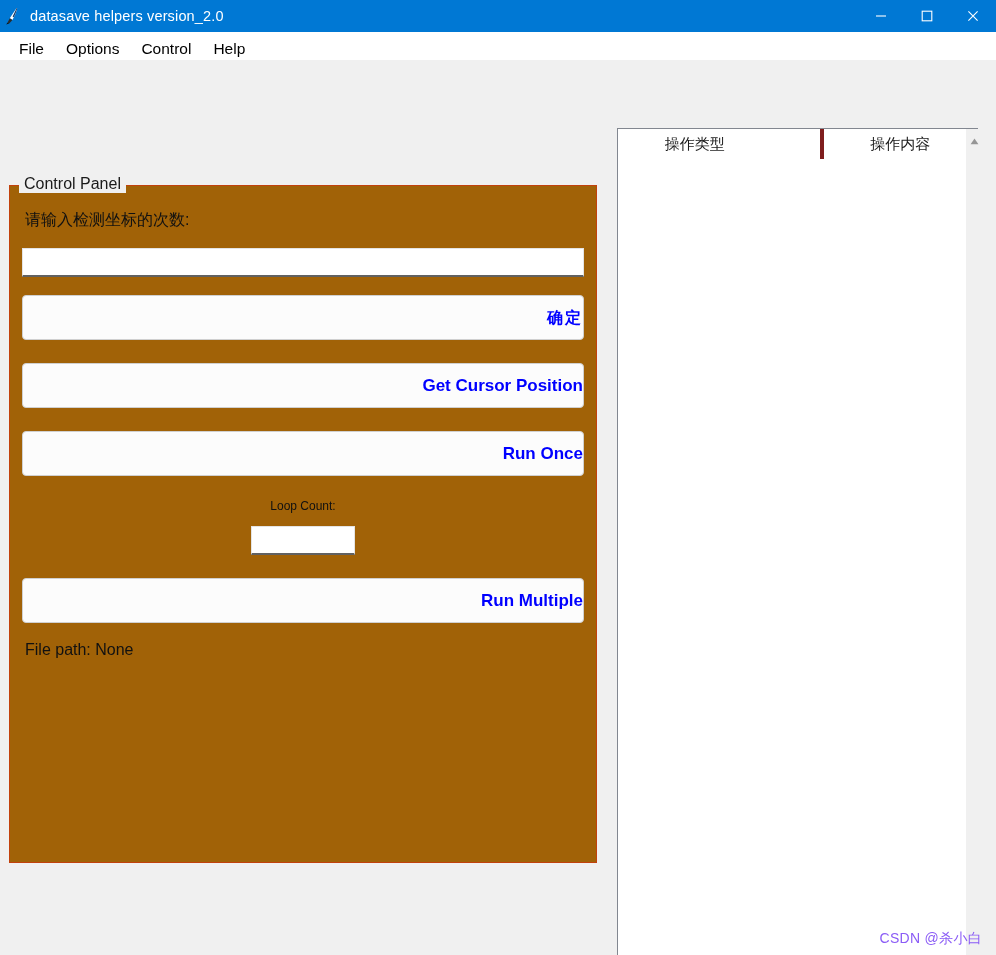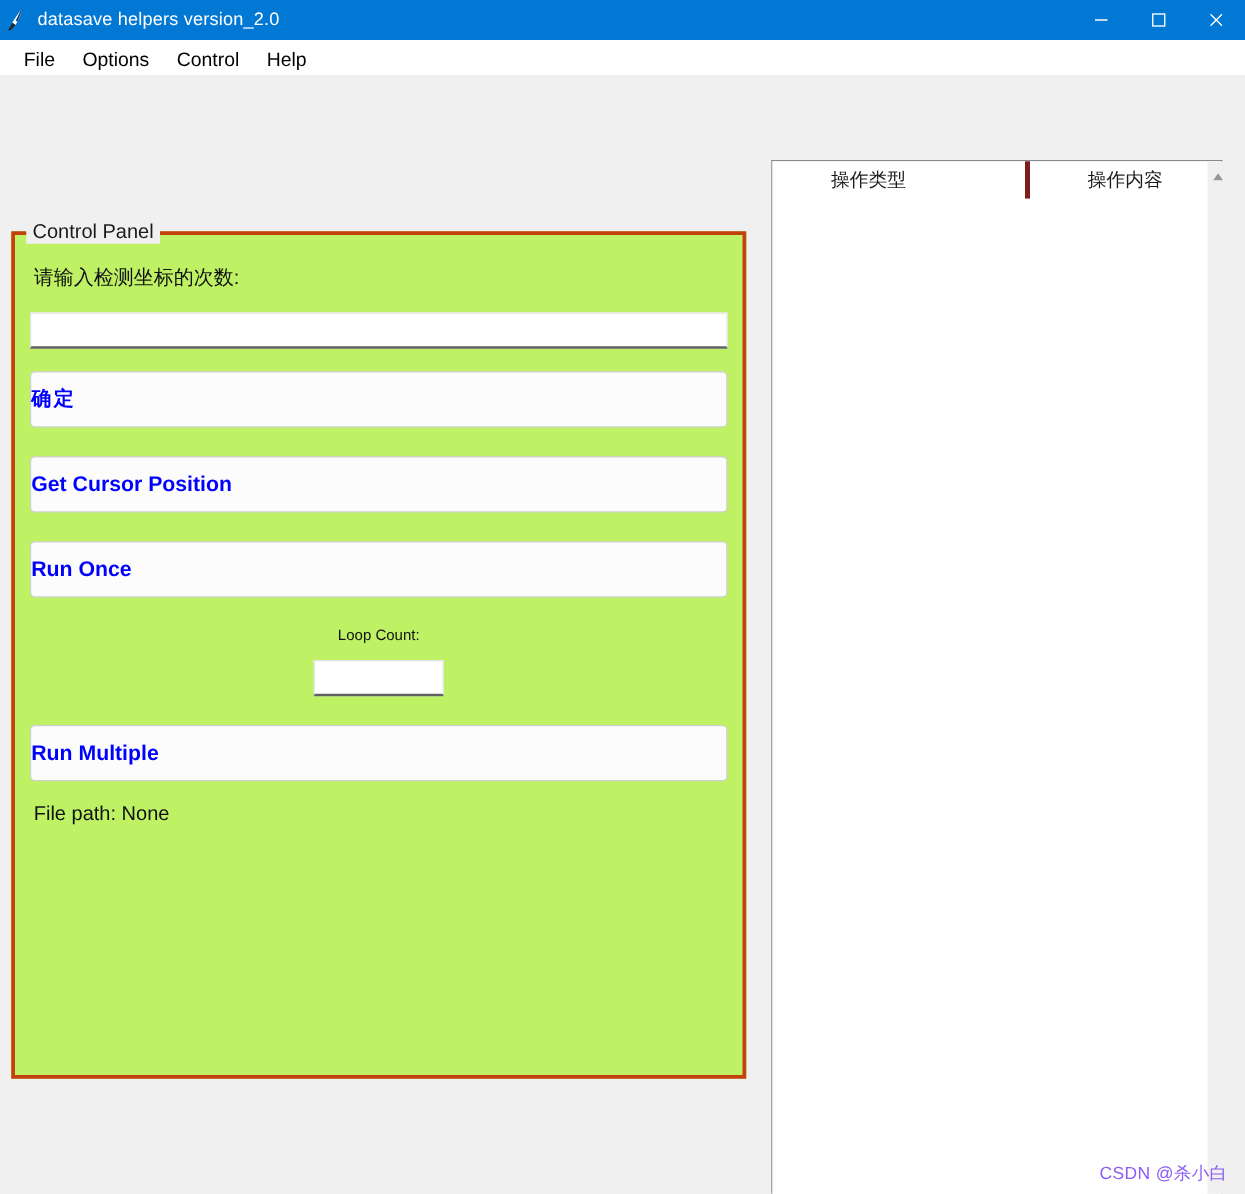--- a/index.html
+++ b/index.html
@@ -67,22 +67,22 @@
     background: #f0f0f0;
   }
 
   
   .panel {
     position: absolute;
     left: 9px;
     top: 124px;
     width: 588px;
     height: 678px;
-    border: 3px solid #c2410c;
-    background: #bef264;
+    border: 1px solid #c2410c;
+    background: #a16207;
   }
   .panel-legend {
     position: absolute;
     left: 9px;
     top: -11px;
     background: #f0f0f0;
     padding: 0 5px;
     font-size: 16px;
     color: #1a1a1a;
     white-space: nowrap;
@@ -122,21 +122,21 @@
     width: 100%;
     height: 45px;
     background: #fcfcfc;
     border: 1px solid #d0d0d0;
     border-radius: 4px;
     color: #0000ff;
     font-family: "Liberation Sans", sans-serif;
     font-size: 17px;
     font-weight: bold;
     cursor: default;
-    text-align: left;
+    text-align: right;
     line-height: 43px;
     padding: 0;
   }
   .btn.cjk { font-size: 16px; letter-spacing: 2px; }
 
   .sp-18 { height: 18px; }
   .sp-23 { height: 23px; }
 
   .center-label {
     text-align: center;

